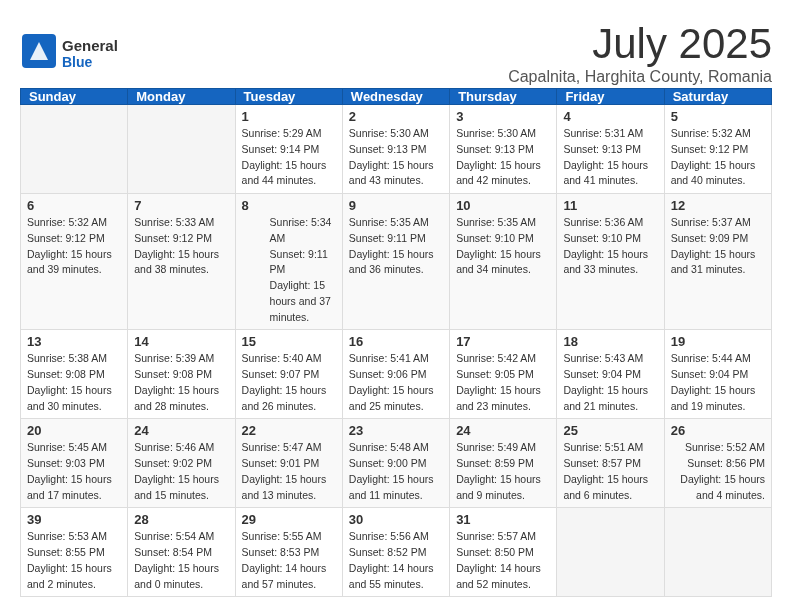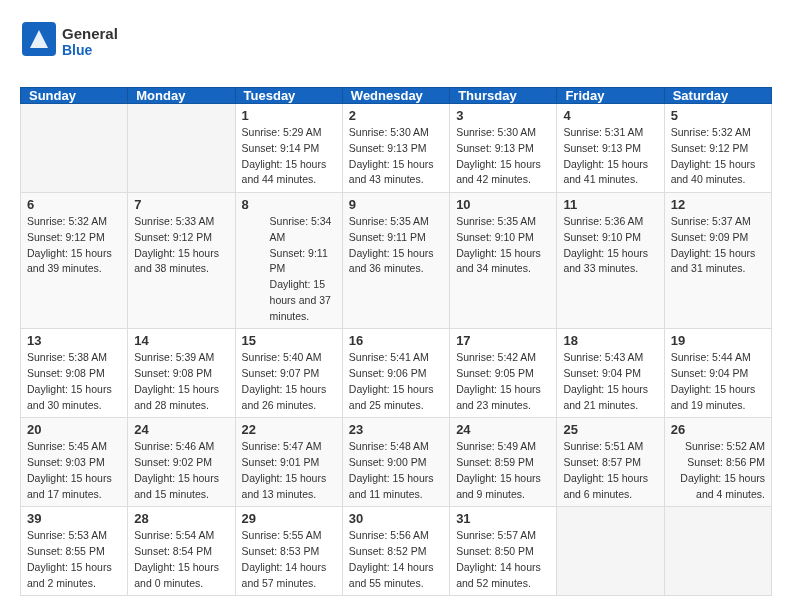--- a/index.html
+++ b/index.html
@@ -7,21 +7,21 @@
       font-family: Arial, sans-serif;
       background: #fff;
       width: 792px;
       min-height: 612px;
       padding: 20px;
     }
     .header {
       display: flex;
       justify-content: space-between;
       align-items: center;
-      margin-bottom: 25px;
+      margin-bottom: 2px;
     }
     .title-block {
       text-align: right;
     }
     .month-title {
       font-size: 42px;
       color: #333;
       font-weight: normal;
     }
     .subtitle {
@@ -86,20 +86,22 @@
         <rect x="2" y="2" width="34" height="34" rx="4" fill="#1565c0"></rect>
         <polygon points="10,28 19,10 28,28" fill="white" opacity="0.9"></polygon>
       </svg>
     </div>
     <div class="logo-name" style="margin-left:4px;">
       <span style="font-size:15px; font-weight:bold; color:#333;">General</span>
       <span style="font-size:14px; font-weight:bold; color:#1565c0;">Blue</span>
     </div>
   </div>
   <div class="title-block">
+    <div class="month-title">July 2025</div>
+    <div class="subtitle">Capalnita, Harghita County, Romania</div>
   </div>
 </div>
 
 <table class="calendar">
   <thead>
     <tr>
       <th>Sunday</th>
       <th>Monday</th>
       <th>Tuesday</th>
       <th>Wednesday</th>

